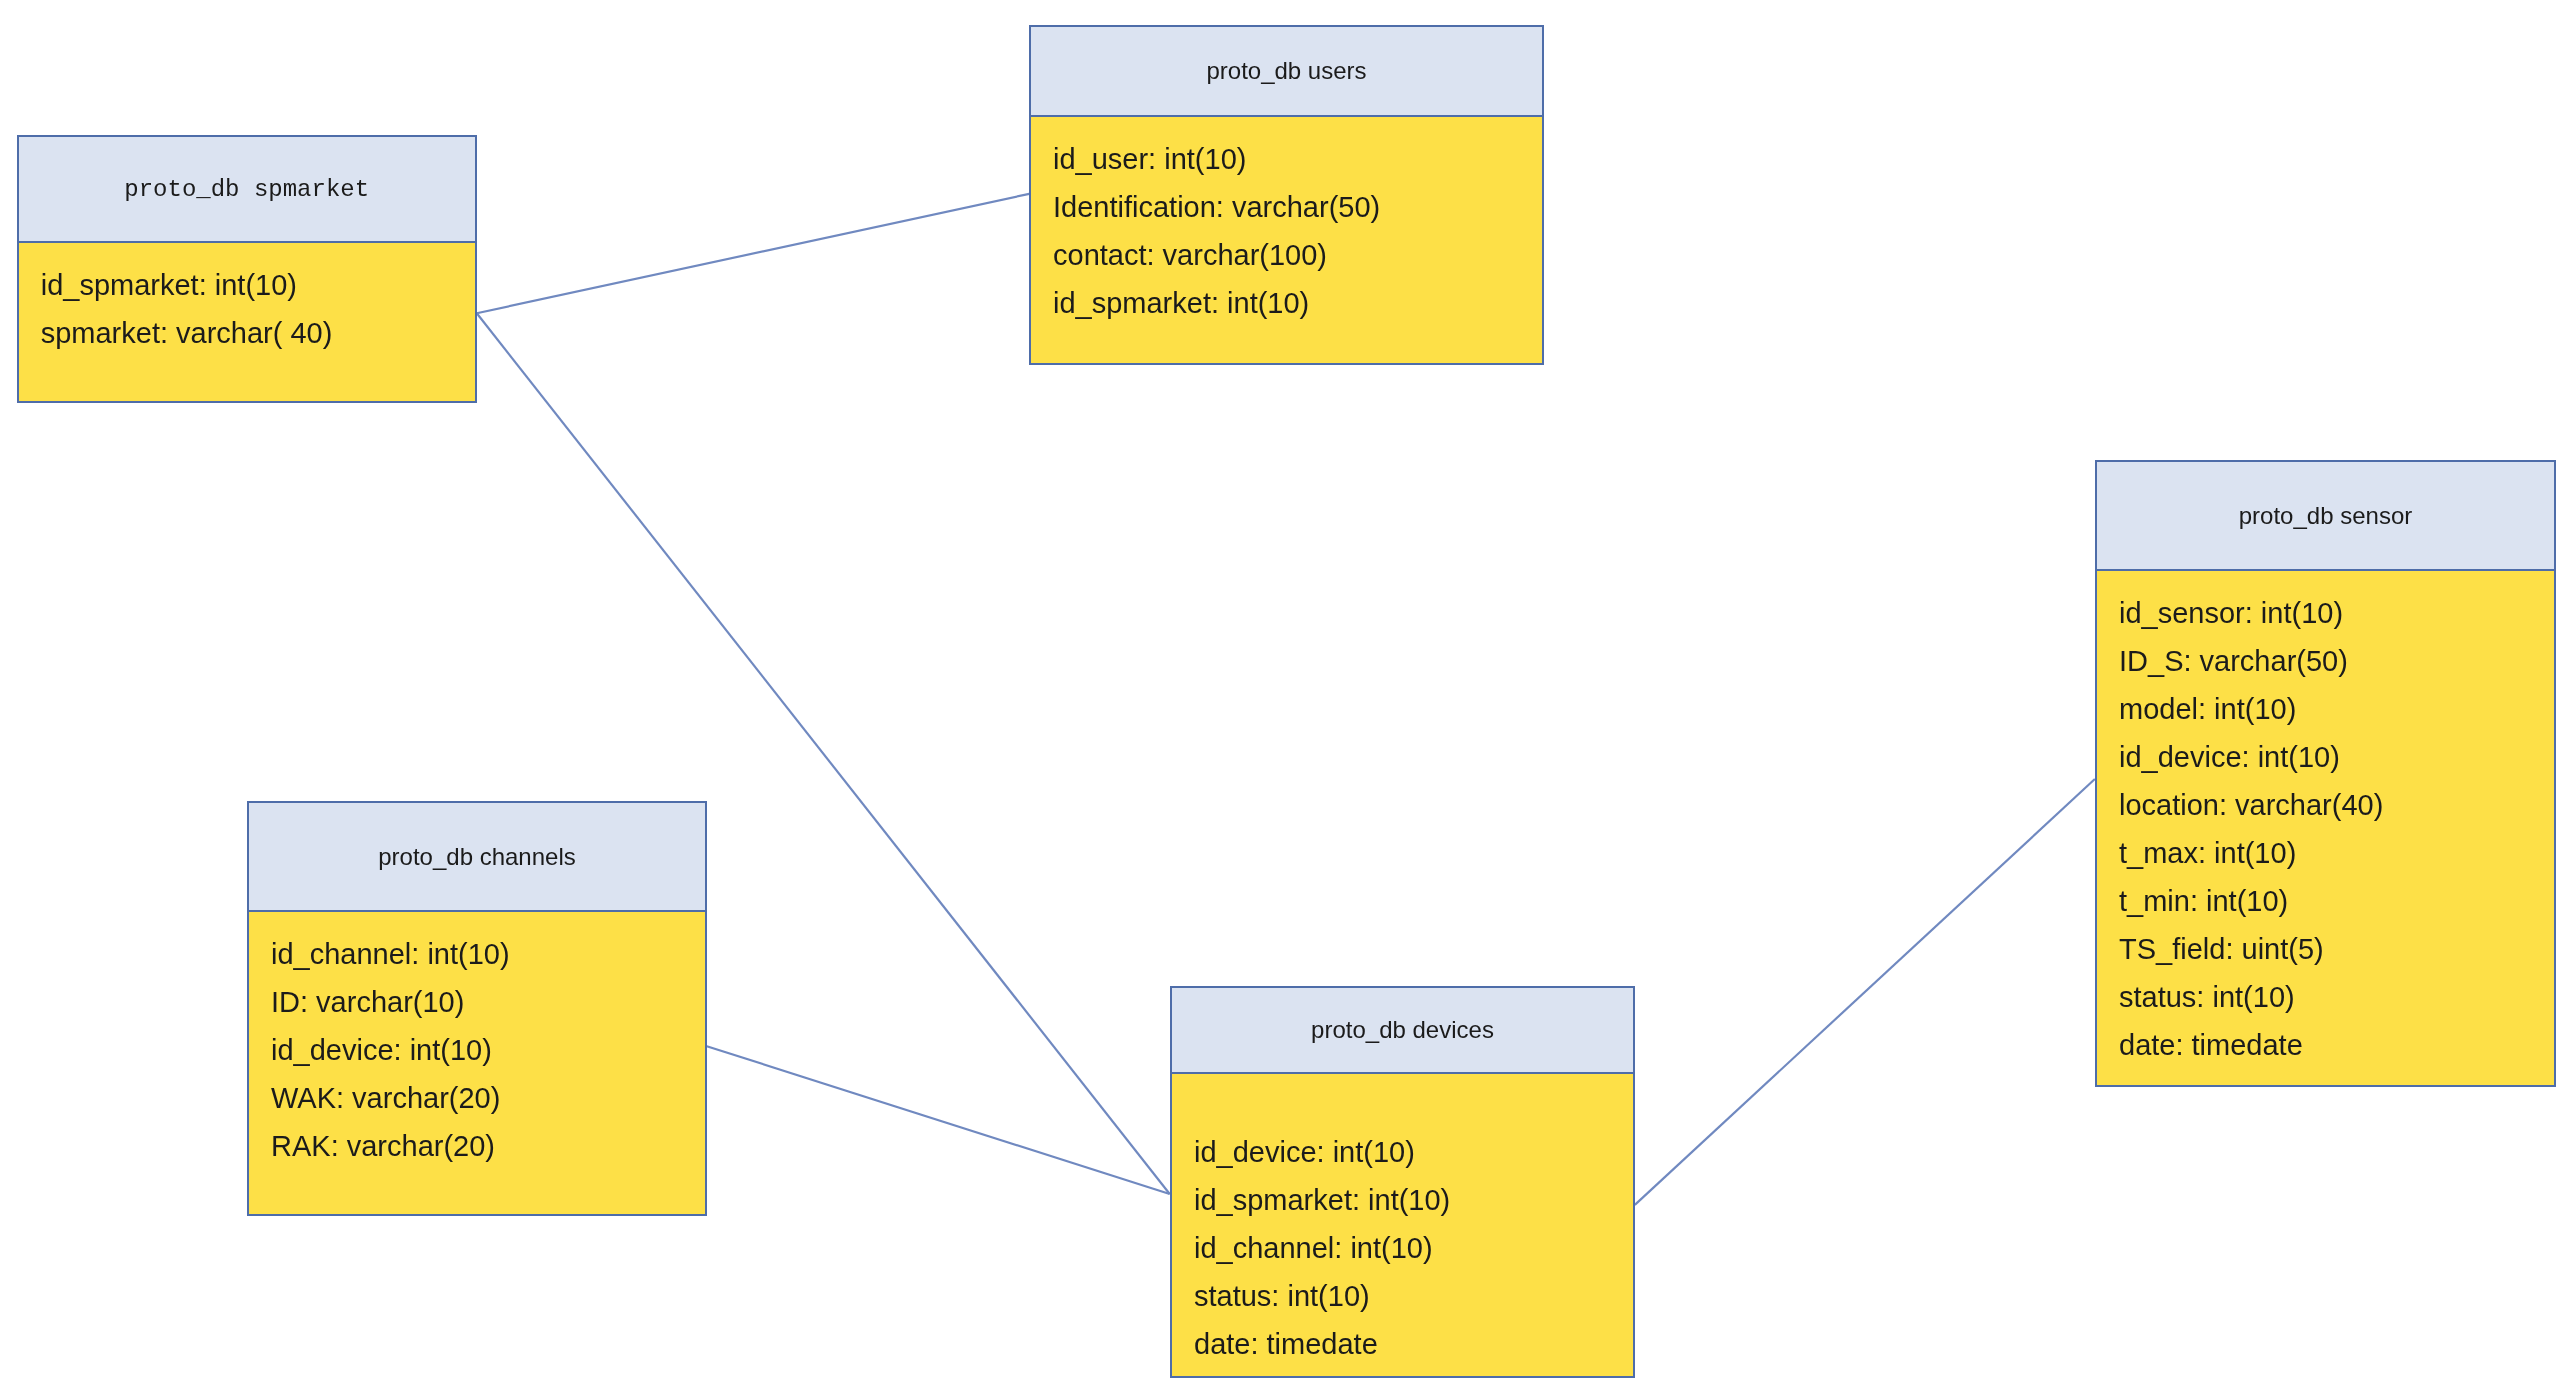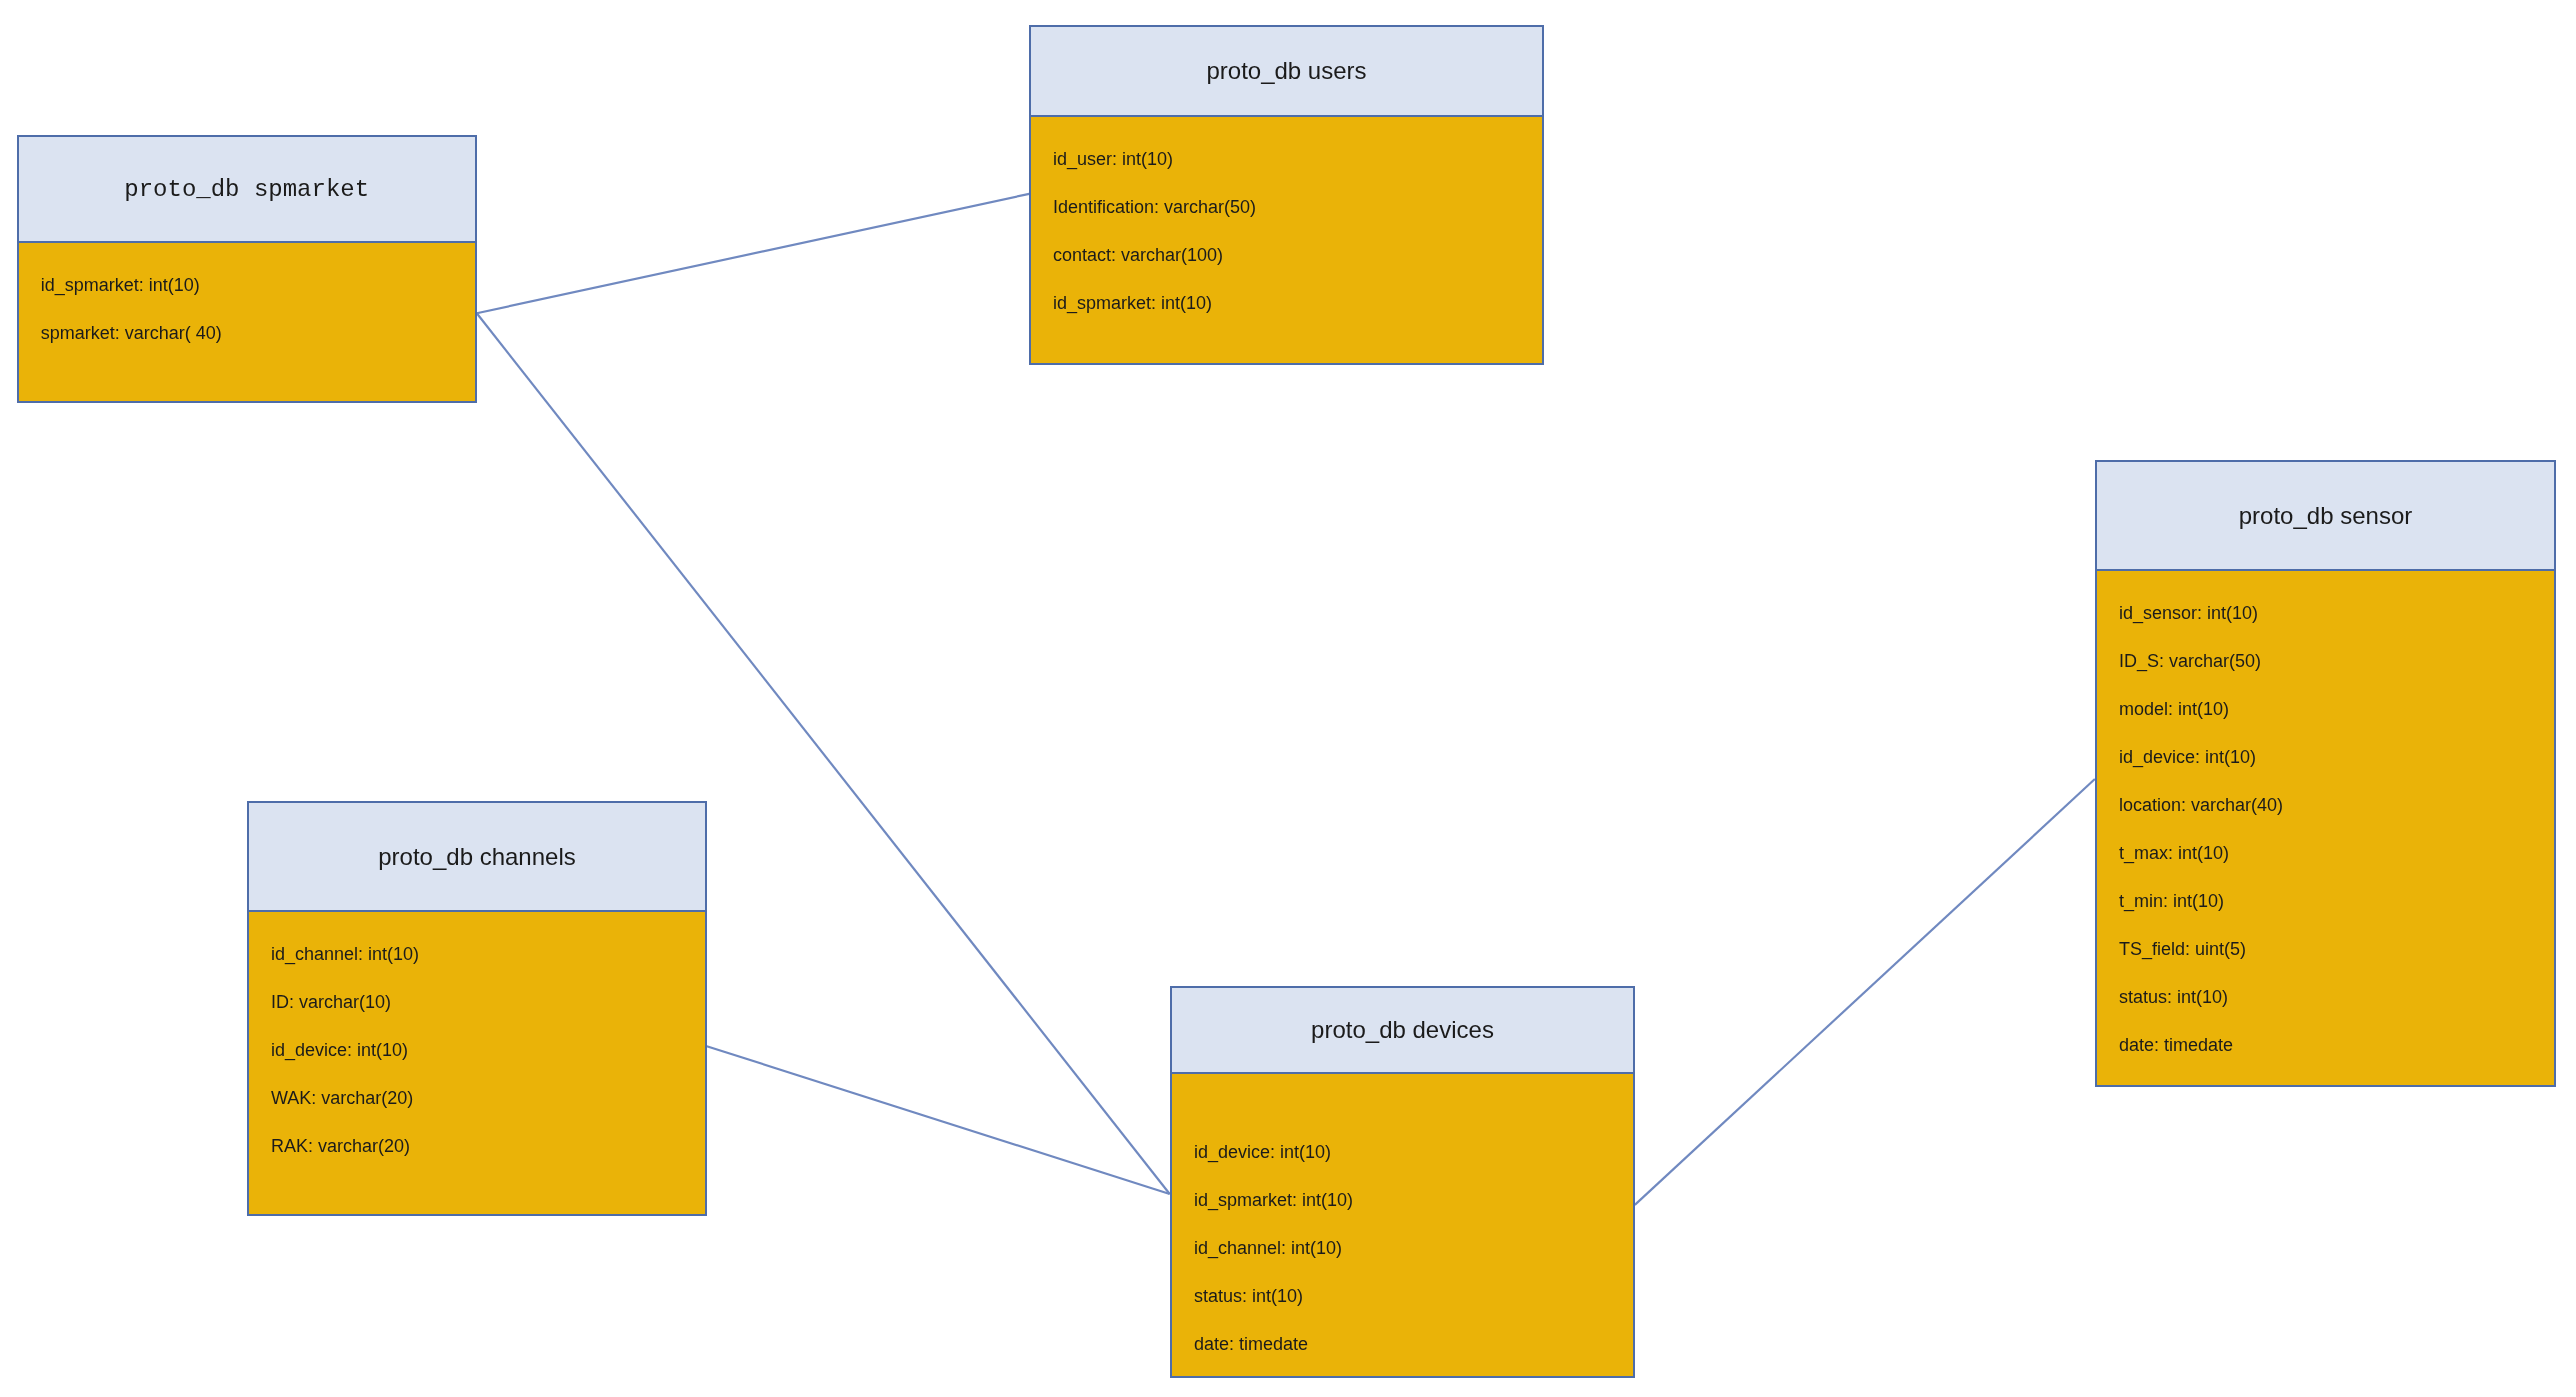--- a/index.html
+++ b/index.html
@@ -23,21 +23,21 @@
     height: 1398px;
     pointer-events: none;
   }
   .wires line {
     stroke: #7089c0;
     stroke-width: 3;
     pointer-events: stroke;
   }
   .table {
     position: absolute;
-    background: #eab308;
+    background: #fde047;
     border: 2.2px solid #4e6da9;
     box-sizing: border-box;
     display: flex;
     flex-direction: column;
   }
   .table-header {
     background: #dbe3f1;
     border-bottom: 2.2px solid #4e6da9;
     display: flex;
     align-items: center;
@@ -46,21 +46,21 @@
     color: #1b1b1b;
     flex: 0 0 auto;
     box-sizing: border-box;
   }
   .table-body {
     flex: 1 1 auto;
     padding: 17.5px 0 0 22px;
     box-sizing: border-box;
   }
   .field-row {
-    font-size: 18px;
+    font-size: 29px;
     line-height: 48px;
     color: #1b1b1b;
     white-space: nowrap;
   }
   
   .t-spmarket { left: 16.7px;   top: 135px;  width: 460px; height: 268px; }
   .t-spmarket .table-header { height: 106px; font-family: Liberation Mono, monospace; }
   .t-users    { left: 1029px; top: 25px;   width: 515px; height: 340px; }
   .t-users    .table-header { height: 90px; }
   .t-channels { left: 247px;  top: 801px; width: 460px; height: 415px; }

